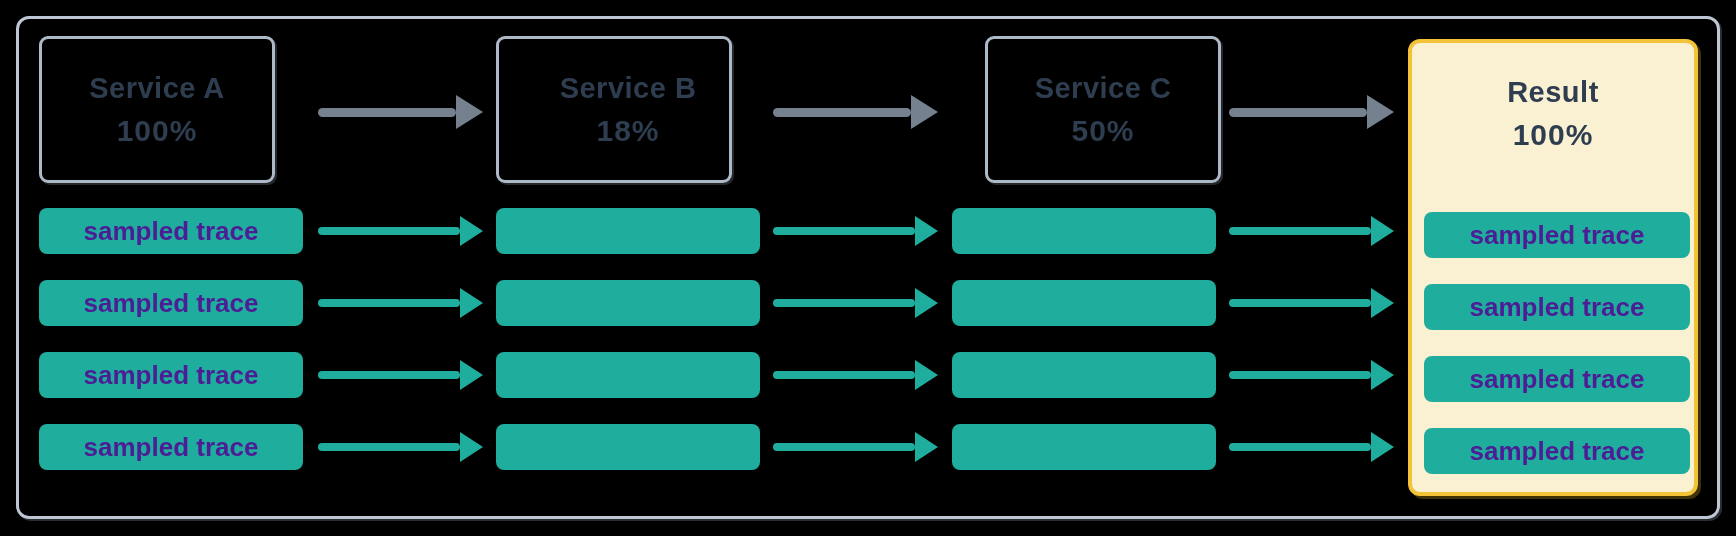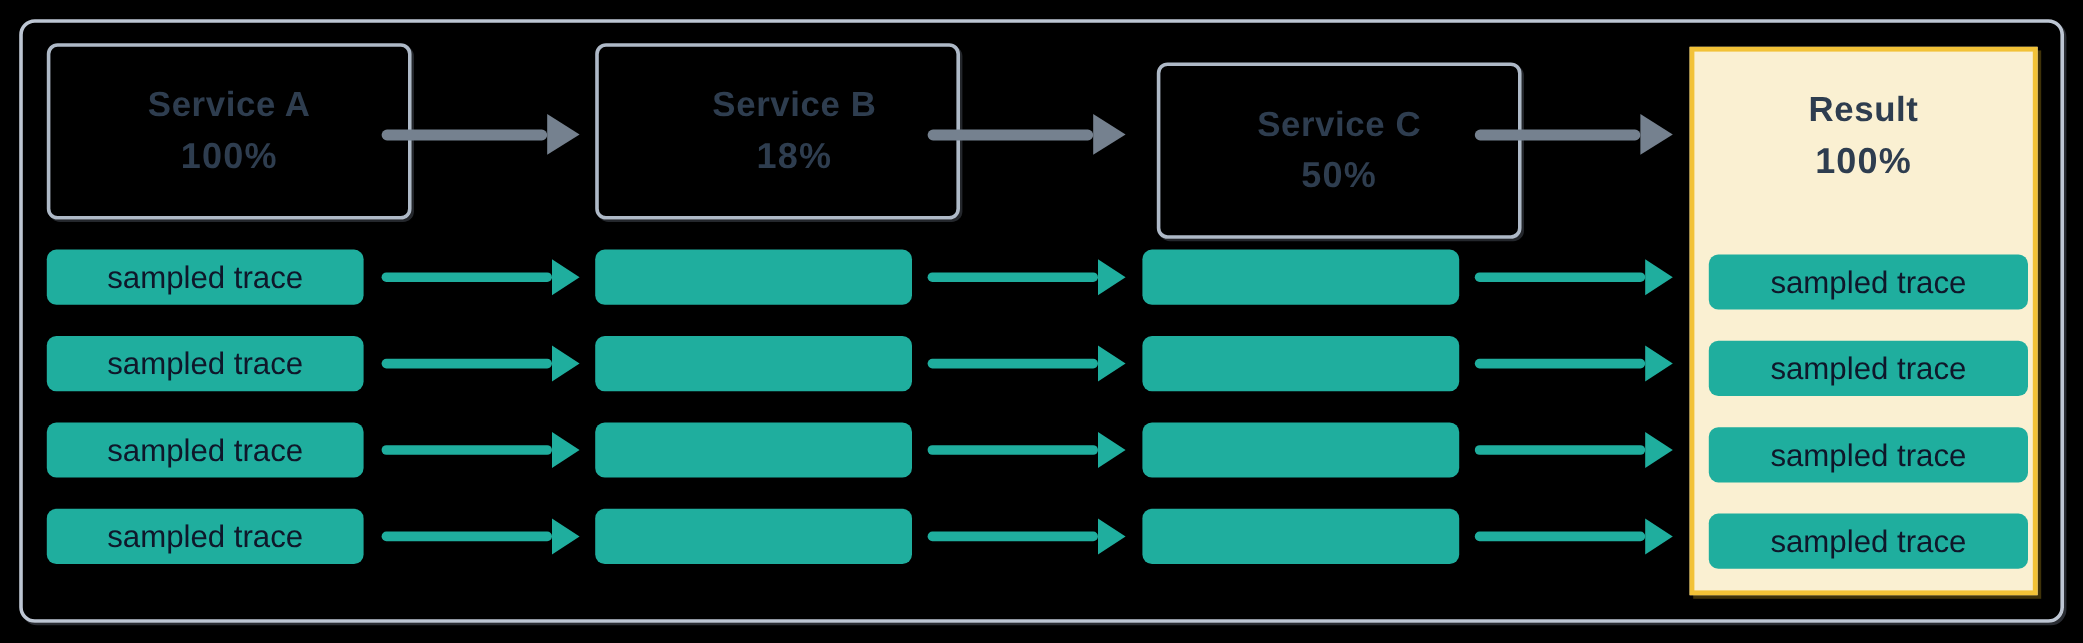--- a/index.html
+++ b/index.html
@@ -14,63 +14,63 @@
     position:absolute;
     left:16px; top:16px;
     width:1698px; height:497px;
     border:3px solid #bdc6d3;
     border-radius:13px;
     box-shadow:2px 2px 0 rgba(120,130,145,0.35);
   }
   
   .node {
     position:absolute;
-    top:36px; height:147px; width:304px;
+    top:36px; height:147px; width:236px;
     border:3px solid #aeb9c7;
     border-radius:9px;
     box-sizing:border-box;
     display:flex; flex-direction:column;
     align-items:center; justify-content:center;
     gap:9px;
     color:#2e3d4f;
     box-shadow:2px 2px 0 rgba(120,130,145,0.3);
   }
   .node-label { font-size:29px; font-weight:700; letter-spacing:0.5px; }
   .node-value { font-size:30px; font-weight:700; letter-spacing:1px; }
   .node-a { left:39px; }
   .node-b { left:496px;padding-left:28px; }
-  .node-c { left:964px;margin-top:16px; }
+  .node-c { left:985px; }
   
   .result-panel {
     position:absolute;
     left:1408px; top:39px;
     width:290px; height:457px;
     background:#faf0d2;
     border:4px solid #f2c237;
-    border-radius:0;
+    border-radius:12px;
     box-sizing:border-box;
     box-shadow:3px 3px 0 rgba(140,110,20,0.45);
   }
   .result-title {
     position:absolute;
     left:0; right:0; top:0; height:141px;
     display:flex; flex-direction:column;
     align-items:center; justify-content:center;
     gap:9px;
     color:#2e3d4f;
   }
   
   .pill {
     position:absolute;
     height:46px; width:264px;
     background:#1fae9e;
     border-radius:8px;
     display:flex; align-items:center; justify-content:center;
-    color:#0f172a;
-    font-size:26px; font-weight:400;
+    color:#4c1d95;
+    font-size:26px; font-weight:700;
   }
   .pill-a { left:39px; }
   .pill-b { left:496px; }
   .pill-c { left:952px; }
   .row-1 { top:208px; } .row-2 { top:280px; } .row-3 { top:352px; } .row-4 { top:424px; }
   .result-pill { left:12px; width:266px; height:46px; }
   .r-row-1 { top:169px; } .r-row-2 { top:241px; } .r-row-3 { top:313px; } .r-row-4 { top:385px; }
   
   .arrow {
     position:absolute;

